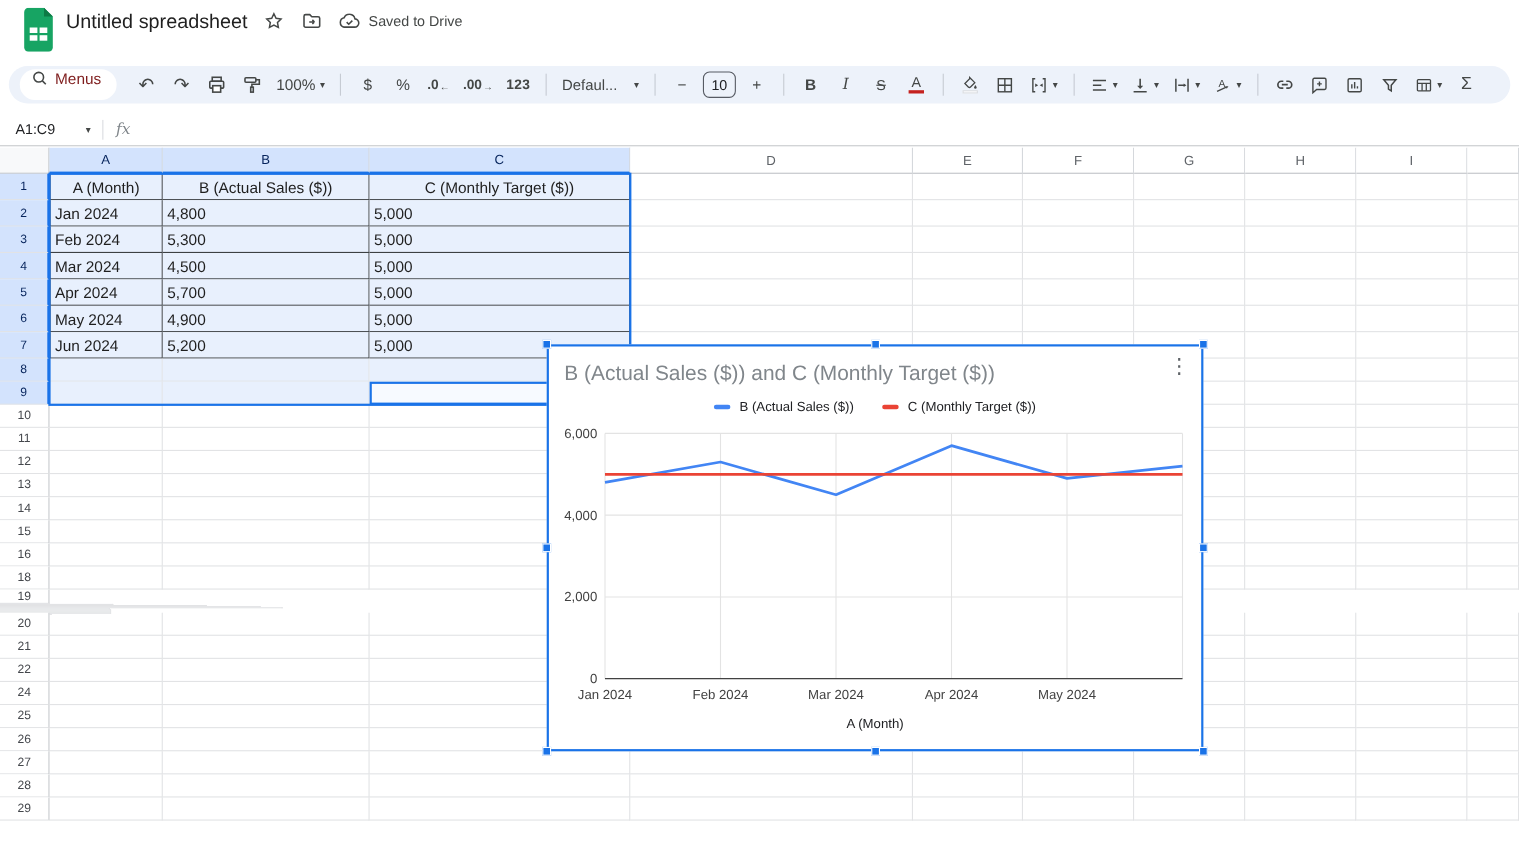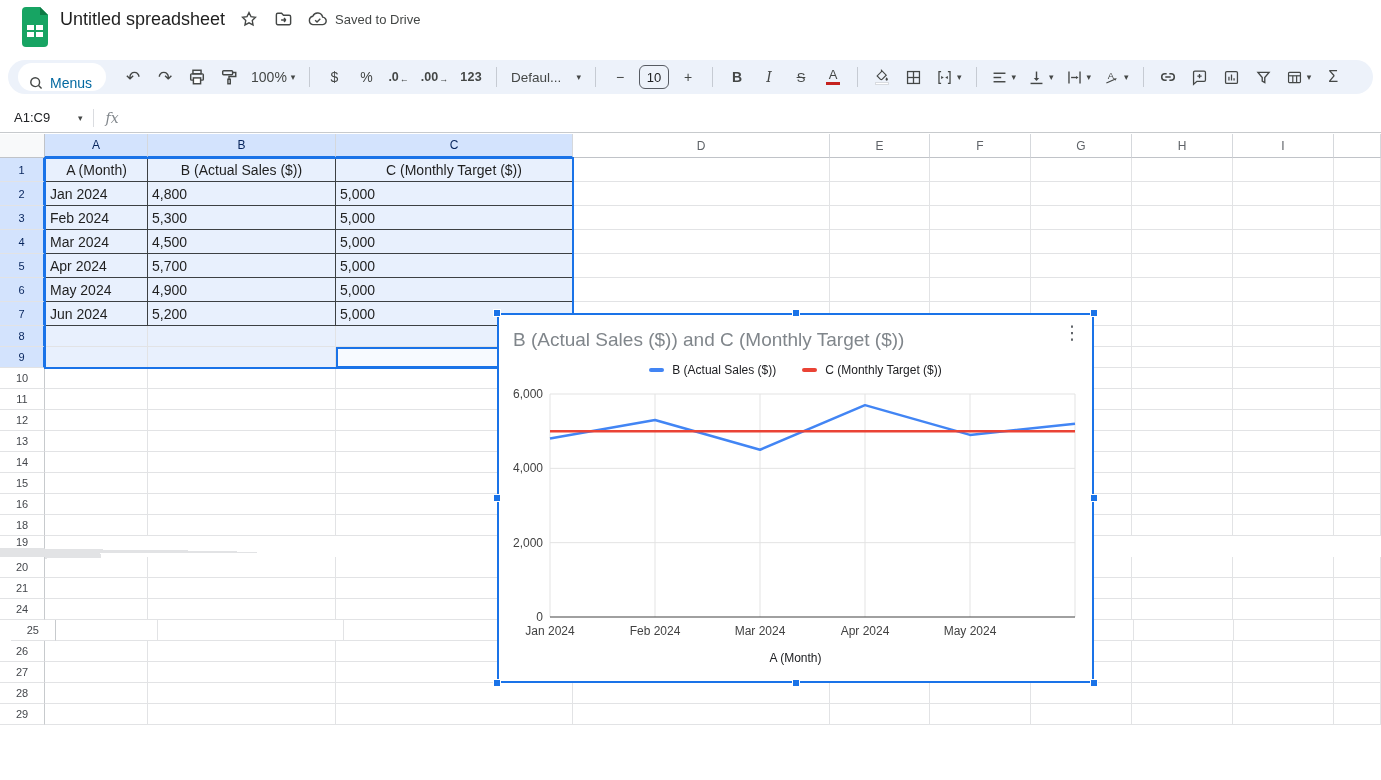--- a/index.html
+++ b/index.html
@@ -12,22 +12,22 @@
   .title-row { position:absolute; left:60px; top:6px; height:26px; display:flex; align-items:center; gap:14px; }
   .doc-title { font-size:18px; color:#1f1f1f; }
   .tb-ico { width:20px; height:20px; display:inline-flex; align-items:center; justify-content:center; color:#444746; }
   .saved { display:flex; align-items:center; gap:7px; color:#444746; font-size:13px; }
   .menubar { position:absolute; left:56px; top:30px; display:flex; align-items:center; }
   .menubar span { font-size:14.5px; color:#1f1f1f; padding:3px 9px; border-radius:6px; cursor:default; }
 
   
   .toolbar { position:absolute; left:8px; top:60px; width:1365px; height:34px; background:#edf2fa;
     border-radius:22px; display:flex; align-items:center; padding:0 10px; gap:6px; }
-  .menus-pill { display:flex; align-items:flex-end; gap:6px; background:#fff; border-radius:16px;
-    height:28px; padding:0 14px 0 10px; font-size:14px; color:#0369a1; margin-right:8px; }
+  .menus-pill { display:flex; align-items:flex-start; gap:6px; background:#fff; border-radius:16px;
+    height:28px; padding:0 14px 0 10px; font-size:14px; color:#7f1d1d; margin-right:8px; }
   .tbtn { min-width:26px; height:26px; border-radius:4px; display:flex; align-items:center;
     justify-content:center; color:#444746; font-size:14px; gap:2px; padding:0 3px; }
   .tbtn svg { display:block; }
   .glyph { font-size:14px; color:#444746; }
   .caret { font-size:9px; color:#444746; margin-left:2px; }
   .tdiv { width:1px; height:20px; background:#c6cbd3; margin:0 5px; }
   .undo-redo { font-size:17px; }
   .fontsel { width:76px; justify-content:space-between; font-size:13.5px; }
   .sizebox { width:30px; height:24px; border:1.5px solid #575b63; border-radius:6px; display:flex;
     align-items:center; justify-content:center; font-size:13px; color:#202124; background:transparent; }
@@ -580,33 +580,46 @@
         <div class="cell" style="width: 237px;"></div>
         <div class="cell" style="width: 257px;"></div>
         <div class="cell" style="width: 100px;"></div>
         <div class="cell" style="width: 101px;"></div>
         <div class="cell" style="width: 101px;"></div>
         <div class="cell" style="width: 101px;"></div>
         <div class="cell" style="width: 101px;"></div>
         <div class="cell" style="width: 47px;"></div>
       </div>
       <div class="g-row" style="height: 21px;">
+        <div class="rowh">22</div>
+        <div class="cell" style="width: 103px;"></div>
+        <div class="cell" style="width: 188px;"></div>
+        <div class="cell" style="width: 237px;"></div>
+        <div class="cell" style="width: 257px;"></div>
+        <div class="cell" style="width: 100px;"></div>
+        <div class="cell" style="width: 101px;"></div>
+        <div class="cell" style="width: 101px;"></div>
+        <div class="cell" style="width: 101px;"></div>
+        <div class="cell" style="width: 101px;"></div>
+        <div class="cell" style="width: 47px;"></div>
+      </div>
+      <div class="g-row" style="height: 21px;">
         <div class="rowh">24</div>
         <div class="cell" style="width: 103px;"></div>
         <div class="cell" style="width: 188px;"></div>
         <div class="cell" style="width: 237px;"></div>
         <div class="cell" style="width: 257px;"></div>
         <div class="cell" style="width: 100px;"></div>
         <div class="cell" style="width: 101px;"></div>
         <div class="cell" style="width: 101px;"></div>
         <div class="cell" style="width: 101px;"></div>
         <div class="cell" style="width: 101px;"></div>
         <div class="cell" style="width: 47px;"></div>
       </div>
-      <div class="g-row" style="height: 21px; padding-left: 11px;">
+      <div class="g-row" style="height: 21px;">
         <div class="rowh">25</div>
         <div class="cell" style="width: 103px;"></div>
         <div class="cell" style="width: 188px;"></div>
         <div class="cell" style="width: 237px;"></div>
         <div class="cell" style="width: 257px;"></div>
         <div class="cell" style="width: 100px;"></div>
         <div class="cell" style="width: 101px;"></div>
         <div class="cell" style="width: 101px;"></div>
         <div class="cell" style="width: 101px;"></div>
         <div class="cell" style="width: 101px;"></div>

